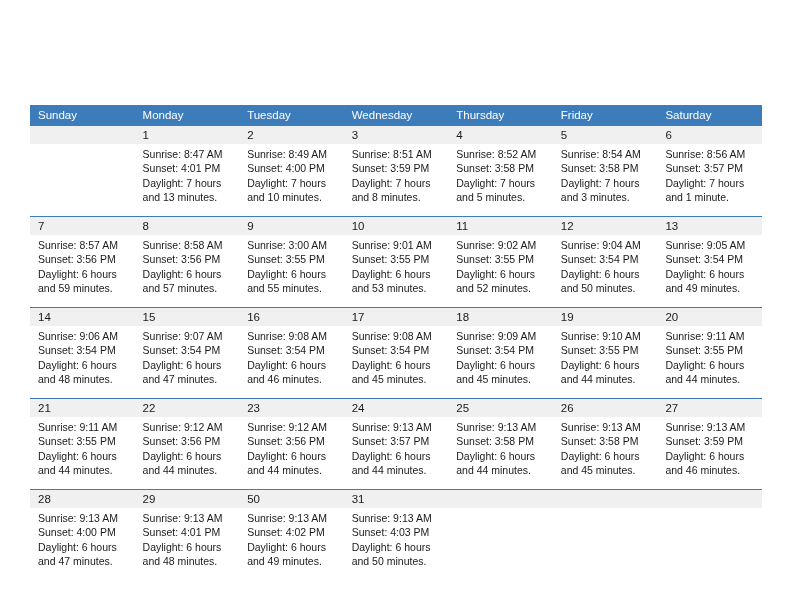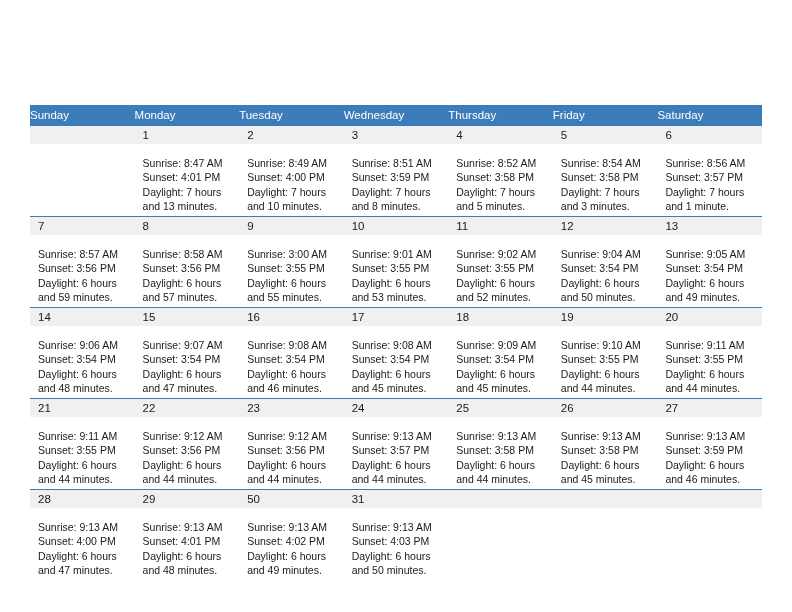--- a/index.html
+++ b/index.html
@@ -100,21 +100,21 @@
     width: 732px;
     border-collapse: collapse;
     table-layout: fixed;
   }
   table.cal th {
     background: #3d7cba;
     color: #ffffff;
     font-size: 11.5px;
     font-weight: 400;
     text-align: left;
-    padding: 4px 0 4px 0;
+    padding: 4px 0 4px 8px;
     height: 13px;
     line-height: 13px;
     font-family: "Liberation Sans", sans-serif;
   }
   td.day {
     vertical-align: top;
     padding: 0;
     height: 90px;
     border-top: 1px solid #3d7cba;
   }
@@ -127,21 +127,21 @@
     color: #1a1a1a;
     line-height: 14px;
     padding: 2px 0 2px 8px;
     height: 14px;
     font-family: "Liberation Sans", sans-serif;
   }
   td.day.empty .daynum {
     background: #f0f0f0;
   }
   .info {
-    padding: 12px 6px 0 8px;
+    padding: 3px 6px 0 8px;
     font-size: 10.5px;
     line-height: 14.4px;
     color: #1a1a1a;
     font-family: "Liberation Sans", sans-serif;
   }
   .info div { white-space: nowrap; }
   .info .dl { white-space: normal; }
 </style>
 </head>
 <body>

